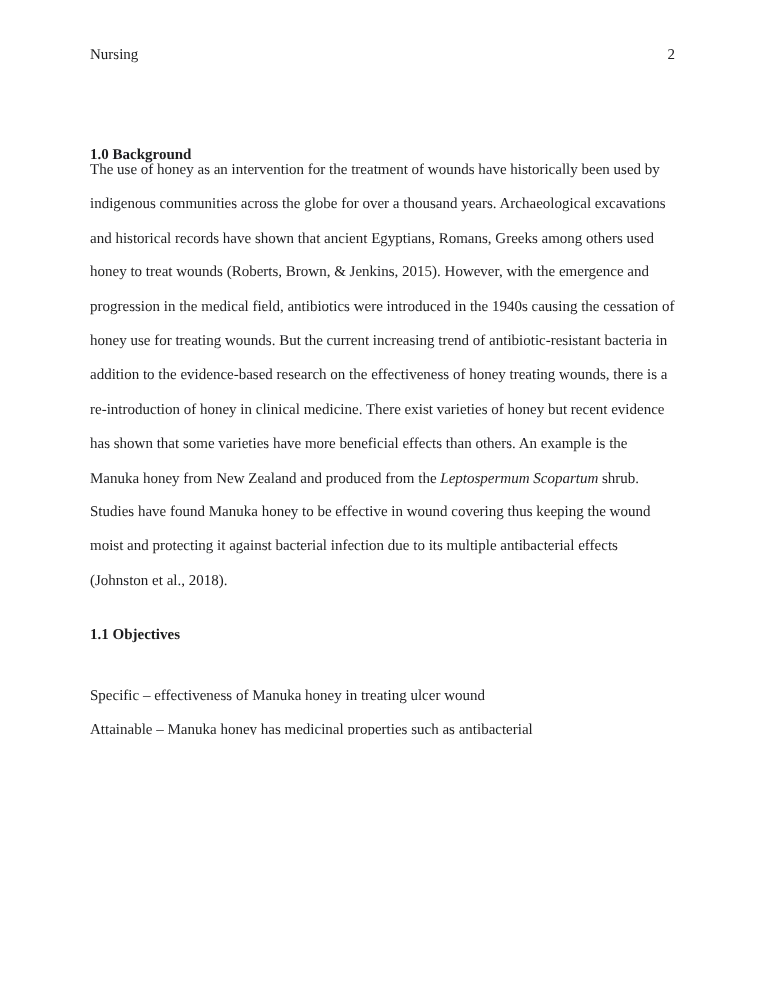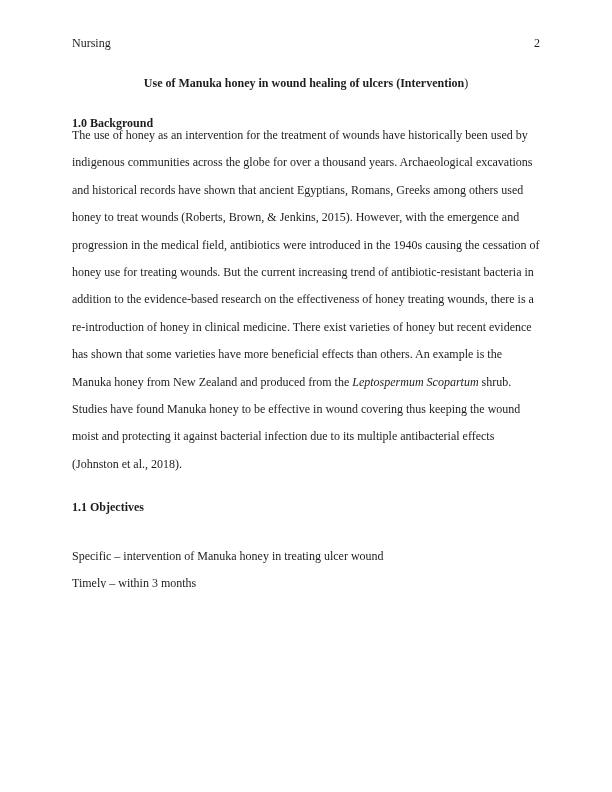--- a/index.html
+++ b/index.html
@@ -74,26 +74,26 @@
 </head>
 <body>
 
 <div class="page">
 
   <header class="running-head">
     <span>Nursing</span>
     <span>2</span>
   </header>
 
-  <h1 class="doc-title"><span class="bold">Use of Manuka honey in wound healing of ulcers (Intervention</span><span>)</span></h1>
 
   <h2 class="section-heading heading-background">1.0 Background</h2>
 
   <p class="body-para"><span>The use of honey as an intervention for the treatment of wounds have historically been used by indigenous communities across the globe for over a thousand years. Archaeological excavations and historical records have shown that ancient Egyptians, Romans, Greeks among others used honey to treat wounds (Roberts, Brown, &amp; Jenkins, 2015). However, with the emergence and progression in the medical field, antibiotics were introduced in the 1940s causing the cessation of honey use for treating wounds. But the current increasing trend of antibiotic-resistant bacteria in addition to the evidence-based research on the effectiveness of honey treating wounds,  there is a re-introduction of honey in clinical medicine. There exist varieties of honey but recent evidence has shown that some varieties have more beneficial effects than others. An example is the Manuka honey from New Zealand and produced from the </span><em>Leptospermum Scopartum</em><span> shrub. Studies have found Manuka honey to be effective in wound covering thus keeping the wound moist and protecting it against bacterial infection due to its multiple antibacterial effects (Johnston et al., 2018).</span></p>
 
   <h2 class="section-heading heading-objectives">1.1 Objectives</h2>
 
   <div class="objectives">
-    <p>Specific – intervention of Manuka honey in treating ulcer wound</p>
+    <p>Specific – effectiveness of Manuka honey in treating ulcer wound</p>
+    <p>Attainable – Manuka honey has medicinal properties such as antibacterial</p>
     <p>Timely – within 3 months</p>
   </div>
 
 </div>
 
 </body></html>

